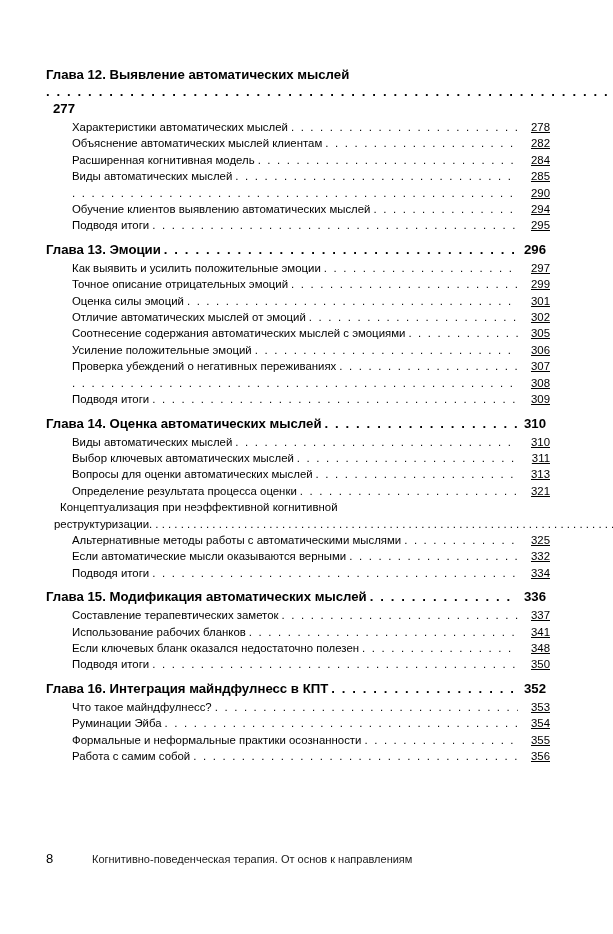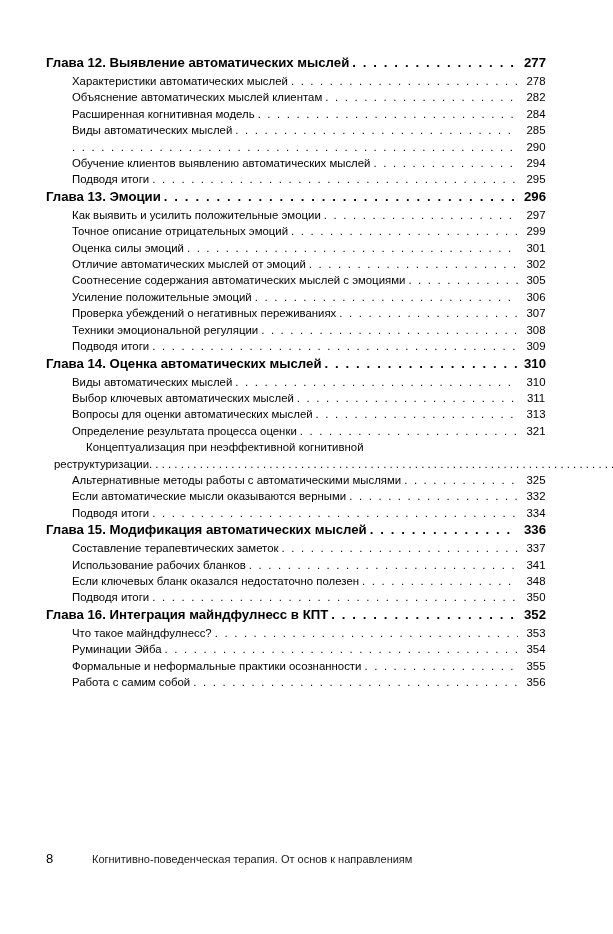--- a/index.html
+++ b/index.html
@@ -27,25 +27,25 @@
     top: 50px;
     width: 504px;
   }
   
   .chapter {
     display: flex;
     align-items: baseline;
     font-weight: bold;
     font-size: 13.2px;
     line-height: 17px;
-    margin-top: 0;
+    margin-top: 7px;
     margin-bottom: 2px;
     white-space: nowrap;
   }
-  .chapter:first-child { margin-top: 4px; }
+  .chapter:first-child { margin-top: 16px; flex-direction: column; }
   .chapter .title {
     flex: 0 0 auto;
     padding-right: 3px;
   }
   .chapter .leader {
     flex: 1 1 auto;
     overflow: hidden;
     white-space: nowrap;
     font-weight: bold;
     letter-spacing: 1.6px;
@@ -76,37 +76,38 @@
   .entry .leader {
     flex: 1 1 auto;
     overflow: hidden;
     white-space: nowrap;
     letter-spacing: 1.7px;
     font-size: 11.4px;
   }
   .entry .page-num {
     flex: 0 0 auto;
     padding-left: 4px;
-    text-align: center;
+    text-align: right;
     min-width: 28px;
+    text-decoration: underline;
   }
   
   .entry-wrap {
     display: flex;
     align-items: baseline;
     font-size: 11.4px;
     line-height: 16.4px;
     margin-left: 8px;
     white-space: nowrap;
   }
   .entry-first {
     display: flex;
     font-size: 11.4px;
     line-height: 16.4px;
-    margin-left: 40px;
+    margin-left: 14px;
     white-space: nowrap;
   }
   .footer {
     position: absolute;
     left: 46px;
     bottom: 68px;
     display: flex;
     align-items: baseline;
     font-size: 11px;
   }
@@ -197,21 +198,20 @@
         <span class="title">Усиление положительные эмоций</span>
         <span class="leader">. . . . . . . . . . . . . . . . . . . . . . . . . . . . . . . . . . . . . . . . . . . . . . . . . . . . . . . . . . . . . . . . . . . . . . . . . . . . . . . . . . . . . . . . . .</span>
         <span class="page-num">306</span>
       </div>
       <div class="entry">
         <span class="title">Проверка убеждений о негативных переживаниях</span>
         <span class="leader">. . . . . . . . . . . . . . . . . . . . . . . . . . . . . . . . . . . . . . . . . . . . . . . . . . . . . . . . . . . . . . . . . . . . . . . . . . . . . . . . . . . . . . . . . .</span>
         <span class="page-num">307</span>
       </div>
       <div class="entry">
-        <span class="title">Техники эмоциональной регуляции</span>
         <span class="leader">. . . . . . . . . . . . . . . . . . . . . . . . . . . . . . . . . . . . . . . . . . . . . . . . . . . . . . . . . . . . . . . . . . . . . . . . . . . . . . . . . . . . . . . . . .</span>
         <span class="page-num">308</span>
       </div>
       <div class="entry">
         <span class="title">Подводя итоги</span>
         <span class="leader">. . . . . . . . . . . . . . . . . . . . . . . . . . . . . . . . . . . . . . . . . . . . . . . . . . . . . . . . . . . . . . . . . . . . . . . . . . . . . . . . . . . . . . . . . .</span>
         <span class="page-num">309</span>
       </div>
       <div class="chapter">
         <span class="title">Глава 14. Оценка автоматических мыслей</span>

